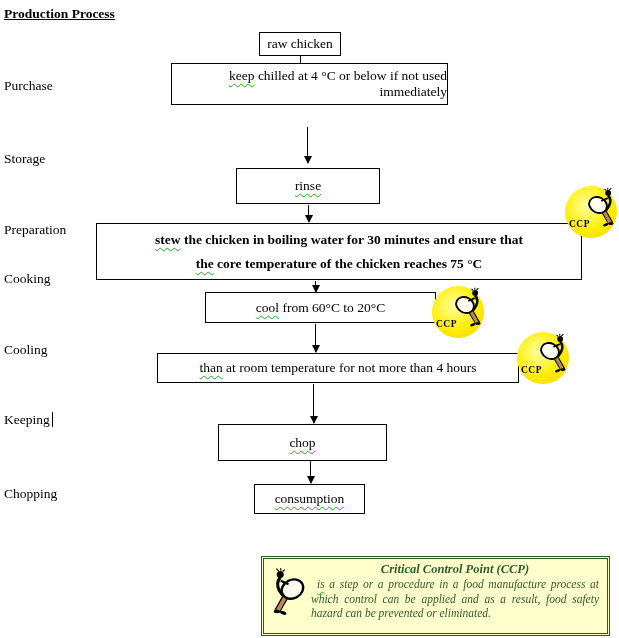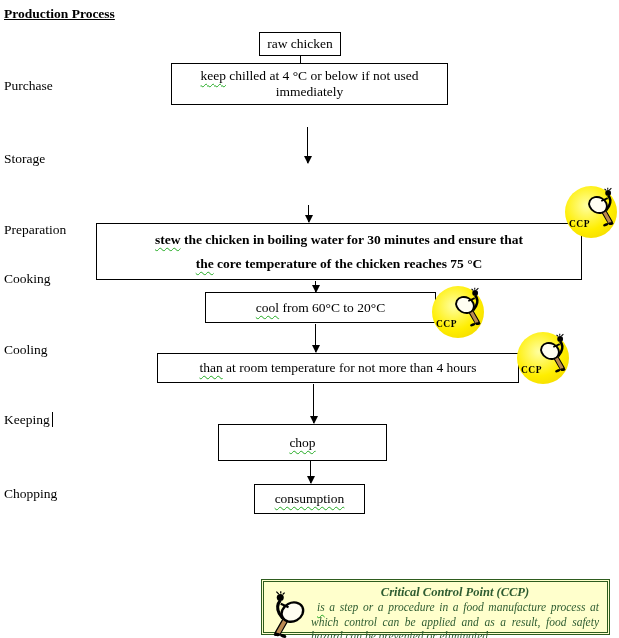--- a/index.html
+++ b/index.html
@@ -14,21 +14,21 @@
   .stage {
     position:absolute; left:4px; font-size:13.5px; white-space:nowrap;margin-top:41px;
   }
   .caret {
     display:inline-block; width:1.5px; height:15px; background:#000;
     margin-left:2px; vertical-align:text-bottom;
   }
   .fbox {
     position:absolute; border:1px solid #000; background:#fff;
     display:flex; flex-direction:column; align-items:center; justify-content:center;
-    font-size:13.5px; text-align:center; z-index:2; box-sizing:border-box;
+    font-size:13.5px; text-align:right; z-index:2; box-sizing:border-box;
   }
   .fbox .line { line-height:24px;font-weight:bold; }
   .sq {
     text-decoration-line:underline; text-decoration-style:wavy;
     text-decoration-color:var(--squiggle,#22aa22); text-decoration-thickness:1px;
     text-underline-offset:3px;
   }
   .arrow { position:absolute; width:1px; background:#000; z-index:1; }
   .arrow::after {
     content:''; position:absolute; bottom:-1px; left:-3.5px;
@@ -41,21 +41,21 @@
   }
   .badge-art {
     position:absolute; right:2px; top:1px; width:29px; height:40px;
     transform:scaleX(-1);
   }
   .ccp-label {
     position:absolute; left:4px; bottom:9px;
     font-weight:bold; font-size:9.5px; letter-spacing:.5px; color:#000;
   }
   .legend {
-    position:absolute; left:261px; top:579px; width:349px; height:56px;
+    position:absolute; left:261px; top:556px; width:349px; height:80px;
     box-sizing:border-box; border:3px double var(--legend-border,#2e5c1e);
     background:var(--legend-bg,#ffffcc); color:var(--legend-text,#2e5c31);
     padding:3px 8px 3px 6px; font-style:italic;
   }
   .legend-art { float:left; width:35px; height:49px; margin:5px 4px 0 2px; }
   .legend-title {
     text-align:center; font-weight:bold; font-size:12.5px; line-height:15px;
   }
   .legend-body {
     text-align:justify; font-size:11.5px; line-height:14.5px; text-indent:6px;
@@ -93,20 +93,23 @@
   <div class="stage" style="top:445px">Chopping</div>
 
   <div class="fbox" style="left:259px;top:32px;width:82px;height:24px">
     <span>raw chicken</span>
   </div>
 
   <div class="fbox" style="left:171px;top:63px;width:277px;height:42px">
     <span><span class="sq">keep</span><span> chilled at 4 °C or below if not used immediately</span></span>
   </div>
 
+  <div class="fbox" style="left:236px;top:168px;width:144px;height:36px">
+    <span><span class="sq">rinse</span><span></span></span>
+  </div>
 
   <div class="fbox" style="left:96px;top:223px;width:486px;height:57px">
     <div class="line"><span class="sq">stew</span><span> the chicken in boiling water for 30 minutes and ensure that</span></div>
     <div class="line"><span class="sq">the</span><span> core temperature of the chicken reaches 75 °C</span></div>
   </div>
 
   <div class="fbox" style="left:205px;top:292px;width:231px;height:31px">
     <span><span class="sq">cool</span><span> from 60°C to 20°C</span></span>
   </div>
 

